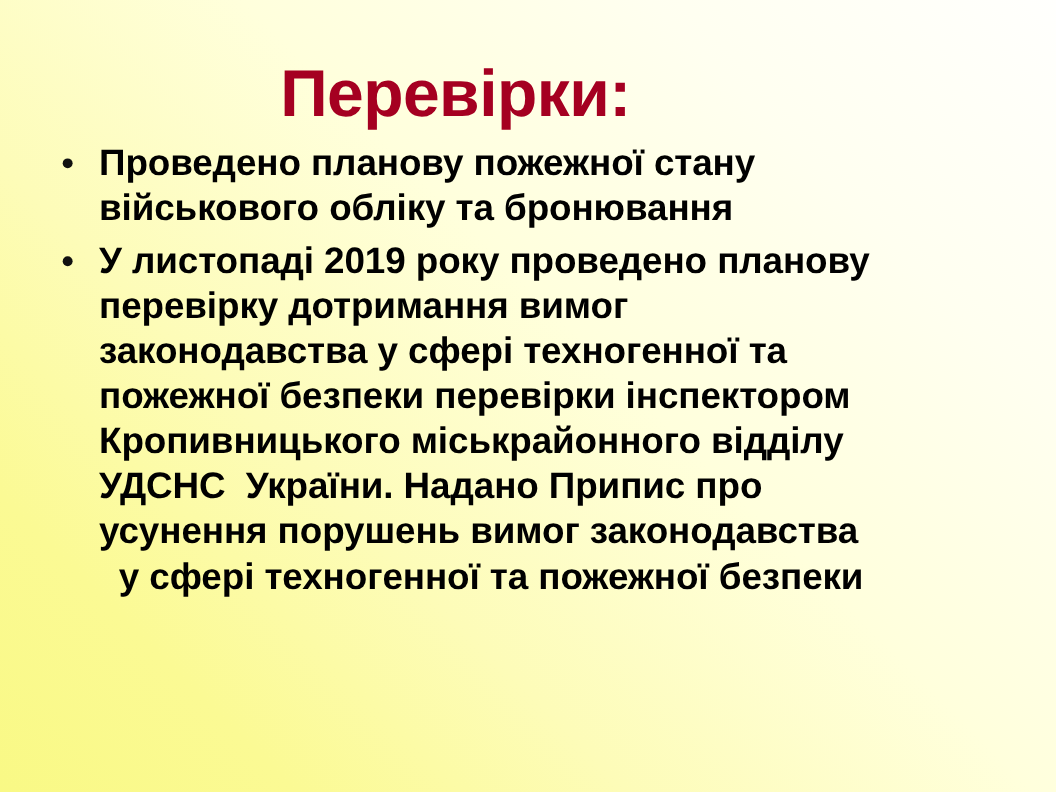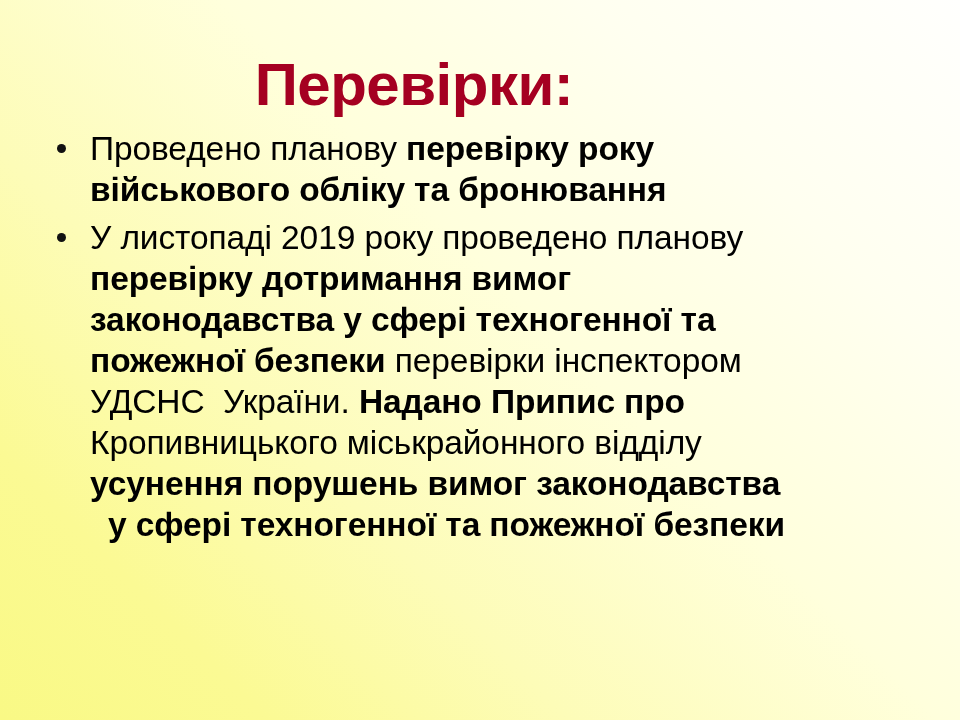--- a/index.html
+++ b/index.html
@@ -78,44 +78,44 @@
 
   .line {
     display: block;
     white-space: nowrap;
   }
 
   .line.indent-1 {
     padding-left: 18px;
   }
 
-  .t-reg { font-weight: normal; }
+  .t-reg { font-weight: bold; }
   .t-bold { font-weight: bold; }
 
   .seg { white-space: pre; }
 </style>
 </head>
 <body>
 
 <div id="slide">
 
   <div id="slide-title">Перевірки:</div>
 
   <ul id="body-list">
       <li class="bullet-item">
         <span class="bullet-dot"></span>
-        <span class="line"><span class="seg t-reg">Проведено планову </span><span class="seg t-bold">перевірку року</span></span>
+        <span class="line"><span class="seg t-reg">Проведено планову </span><span class="seg t-bold">пожежної стану</span></span>
         <span class="line"><span class="seg t-bold">військового обліку та бронювання</span></span>
       </li>
       <li class="bullet-item">
         <span class="bullet-dot"></span>
         <span class="line"><span class="seg t-reg">У листопаді 2019 року проведено планову</span></span>
         <span class="line"><span class="seg t-bold">перевірку дотримання вимог</span></span>
         <span class="line"><span class="seg t-bold">законодавства у сфері техногенної та</span></span>
         <span class="line"><span class="seg t-bold">пожежної безпеки</span><span class="seg t-reg"> перевірки інспектором</span></span>
+        <span class="line"><span class="seg t-reg">Кропивницького міськрайонного відділу</span></span>
         <span class="line"><span class="seg t-reg">УДСНС  України. </span><span class="seg t-bold">Надано Припис про</span></span>
-        <span class="line"><span class="seg t-reg">Кропивницького міськрайонного відділу</span></span>
         <span class="line"><span class="seg t-bold">усунення порушень вимог законодавства</span></span>
         <span class="line indent-1"><span class="seg t-bold">у сфері техногенної та пожежної безпеки</span></span>
       </li>
     </ul>
 
 </div>
 
 </body></html>

